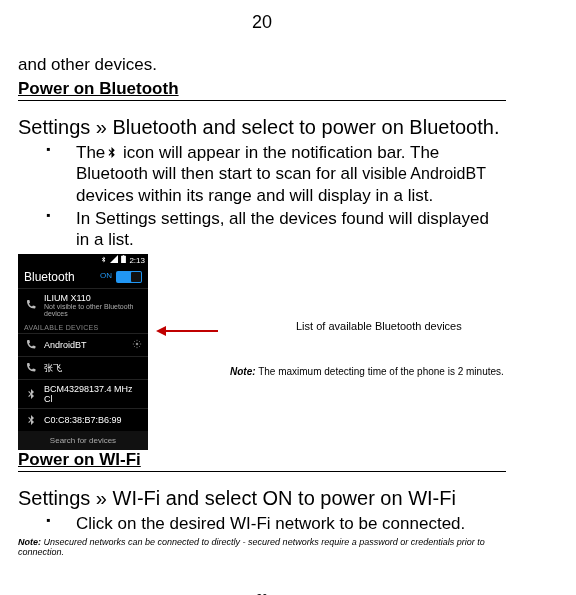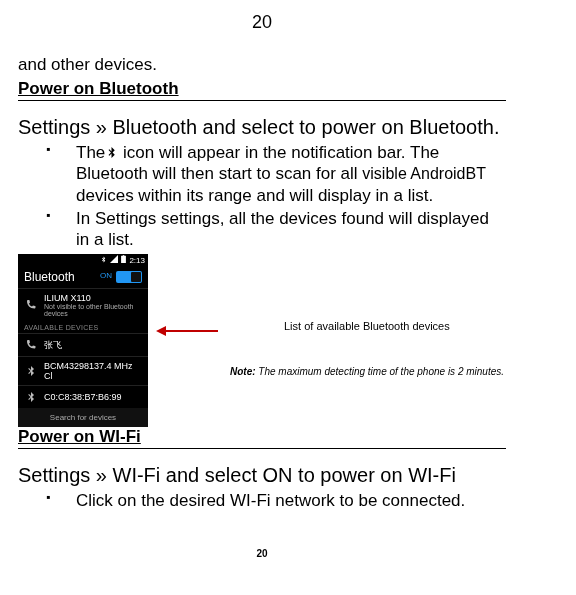--- a/index.html
+++ b/index.html
@@ -159,34 +159,34 @@
     border-right: 10px solid #c00000;
   }
   .arrowline {
     width: 52px;
     height: 2px;
     background: #c00000;
   }
   .anno-text {
     position: absolute;
     top: 66px;
-    left: 88px;
+    left: 100px;
     font-size: 11px;
     color: #000;
     padding-left: 48px;
   }
   .anno-note {
     position: absolute;
     top: 112px;
     left: 82px;
     font-size: 10px;
     line-height: 1.2;
   }
   .anno-note .nb { font-weight: bold; font-style: italic; }
-  .anno-note .ni { font-style: italic; }
+  .anno-note .ni { }
   .footnote {
     font-size: 9px;
     line-height: 1.15;
     margin-top: 2px;
   }
   .footnote .nb { font-weight: bold; font-style: italic; }
   .footnote .ni { font-style: italic; }
   .bottom-pagenum {
     text-align: center;
     font-size: 10px;
@@ -256,20 +256,32 @@
           <div class="bt-sublabel">Not visible to other Bluetooth devices</div>
         </div>
       </div>
       <div class="bt-section">AVAILABLE DEVICES</div>
       <div class="bt-row">
         <div class="bt-icon">
             <svg viewBox="0 0 24 24">
               <path d="M6 2l2 0c1 0 1 1 1 1l1 4-2 2c1 3 3 5 6 6l2-2 4 1c0 0 1 0 1 1l0 2c0 1-1 2-2 2-9 0-15-6-15-15 0-1 1-2 2-2z" fill="#bbb"></path>
             </svg>
           </div>
+        <div class="bt-label">AndroidBT</div>
+        <span class="gear"><svg viewBox="0 0 24 24" width="10" height="10">
+              <circle cx="12" cy="12" r="3" fill="#888"></circle>
+              <path d="M12 2v3M12 19v3M2 12h3M19 12h3M4.9 4.9l2.1 2.1M17 17l2.1 2.1M4.9 19.1l2.1-2.1M17 7l2.1-2.1" stroke="#888" stroke-width="2"></path>
+            </svg></span>
+      </div>
+      <div class="bt-row">
+        <div class="bt-icon">
+            <svg viewBox="0 0 24 24">
+              <path d="M6 2l2 0c1 0 1 1 1 1l1 4-2 2c1 3 3 5 6 6l2-2 4 1c0 0 1 0 1 1l0 2c0 1-1 2-2 2-9 0-15-6-15-15 0-1 1-2 2-2z" fill="#bbb"></path>
+            </svg>
+          </div>
         <div class="bt-label">张飞</div>
       </div>
       <div class="bt-row">
         <div class="bt-icon">
             <svg viewBox="0 0 24 24">
               <path d="M12 2l6 6-4 4 4 4-6 6V14l-4 4-1.5-1.5L11 12 6.5 7.5 8 6l4 4V2z" fill="#bbb"></path>
             </svg>
           </div>
         <div class="bt-label">BCM43298137.4 MHz Cl</div>
       </div>
@@ -297,16 +309,19 @@
   </div>
 
   <div class="section-title">Power on WI-Fi</div>
 
   <div class="body-text">Settings » WI-Fi and select ON to power on WI-Fi</div>
 
   <ul class="bullets">
     <li>Click on the desired WI-Fi network to be connected.</li>
   </ul>
 
+  <div class="footnote">
+    <span class="nb">Note:</span><span class="ni"> Unsecured networks can be connected to directly - secured networks require a password or credentials prior to connection.</span>
+  </div>
 
   <div class="bottom-pagenum">20</div>
 
 </div>
 
 </body></html>

